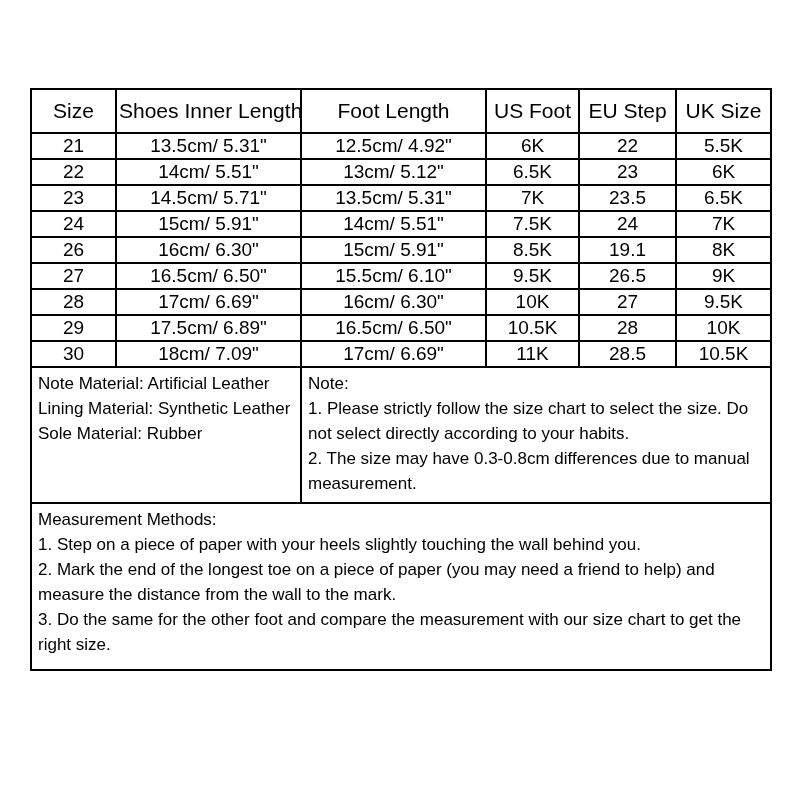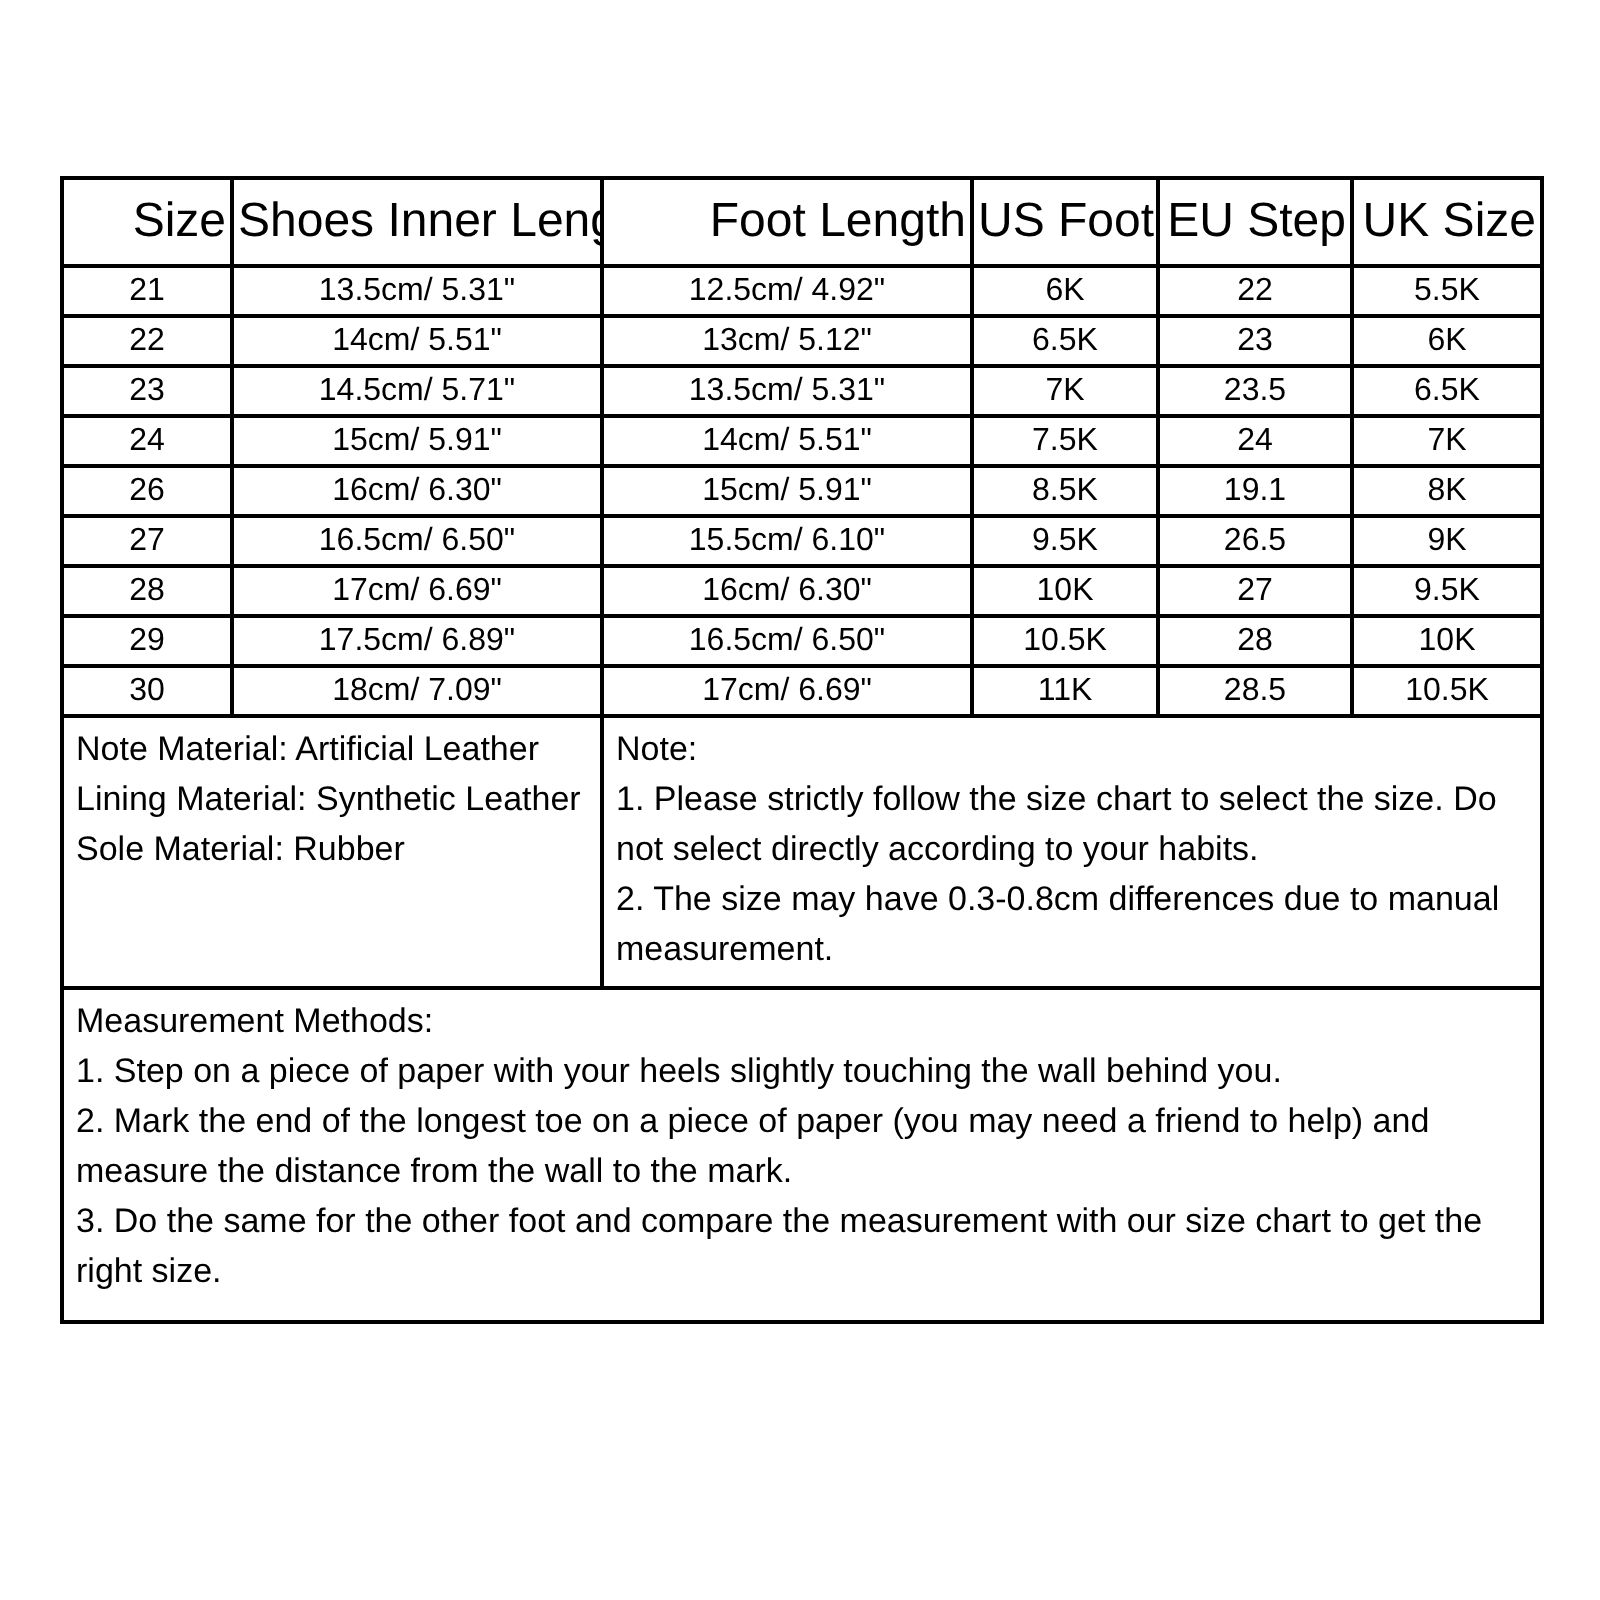--- a/index.html
+++ b/index.html
@@ -20,31 +20,31 @@
   table.size-chart {
     border-collapse: collapse;
     width: 740px;
     table-layout: fixed;
   }
   table.size-chart th,
   table.size-chart td {
     border: 2px solid #000000;
   }
   thead th {
-    font-size: 24px;
+    font-size: 21px;
     font-weight: normal;
     height: 42px;
-    text-align: right;
+    text-align: center;
     vertical-align: middle;
     padding: 0 2px;
     overflow: hidden;
     white-space: nowrap;
   }
   tbody.rows td {
-    font-size: 16px;
+    font-size: 19px;
     text-align: center;
     vertical-align: middle;
     height: 21px;
     padding: 1px 2px;
     white-space: nowrap;
     overflow: hidden;
   }
   td.info {
     font-size: 17px;
     line-height: 25px;

